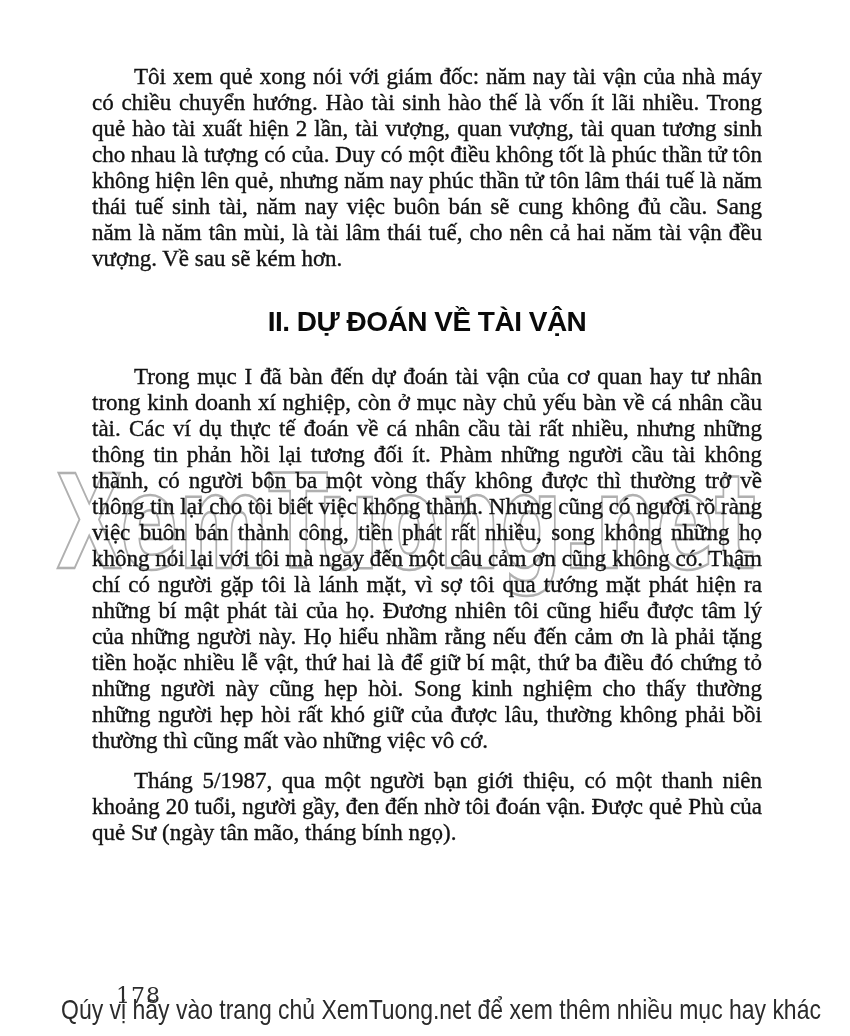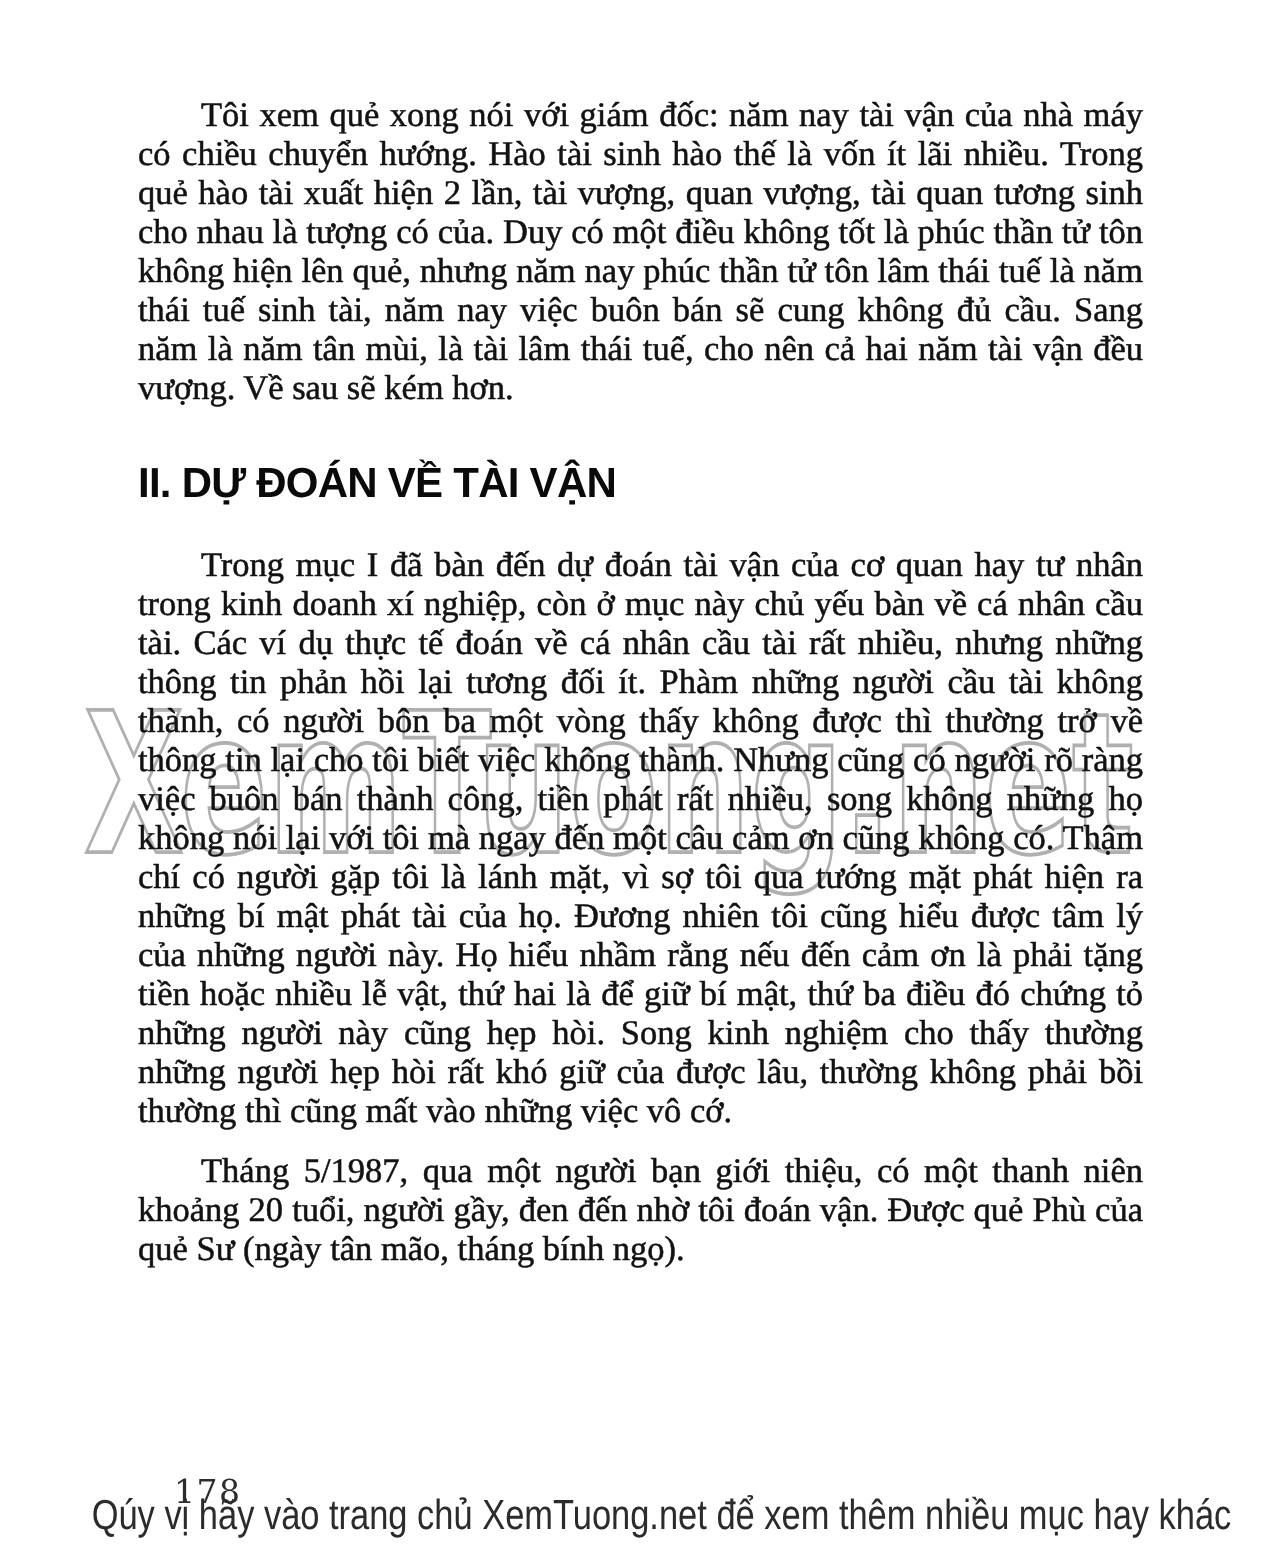--- a/index.html
+++ b/index.html
@@ -32,20 +32,21 @@
   .body-par{
     margin:0;
     font-size:23px;
     line-height:26px;
     text-align:justify;
     text-indent:42px;
     -webkit-text-stroke:0.35px #121212;
   }
   .heading{
     margin:34px 0 26px 0;
+    text-align:center;
     font-family:"Liberation Sans","DejaVu Sans",sans-serif;
     font-weight:bold;
     font-size:28px;
     letter-spacing:-0.5px;
     color:#0a0a0a;
     text-indent:0;
   }
   .example{margin-top:6px;}
   .example .lead{font-weight:bold;font-style:italic;}
   .last-par{margin-top:14px;}

